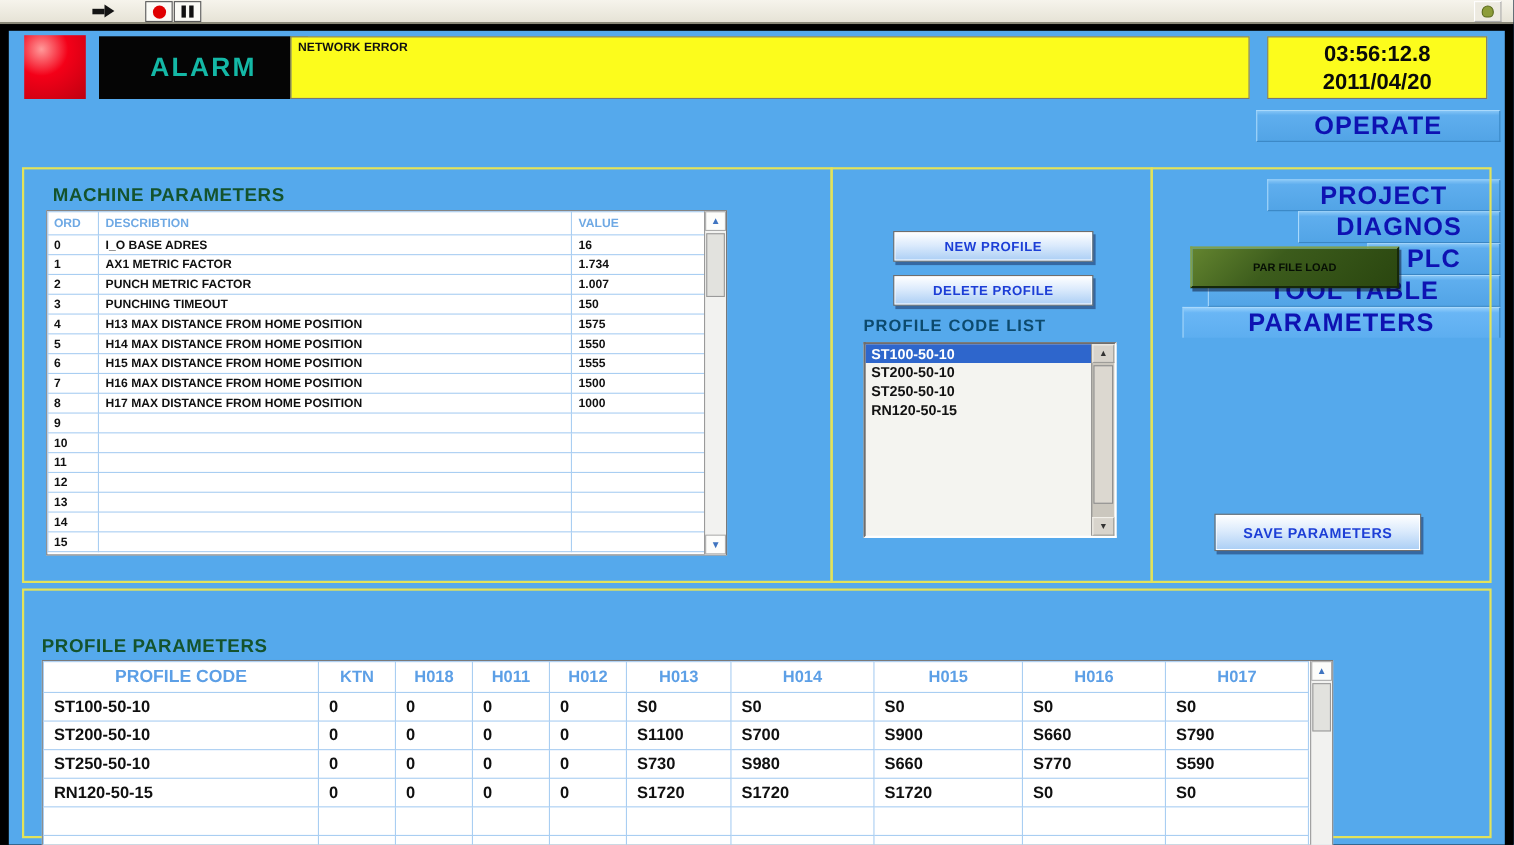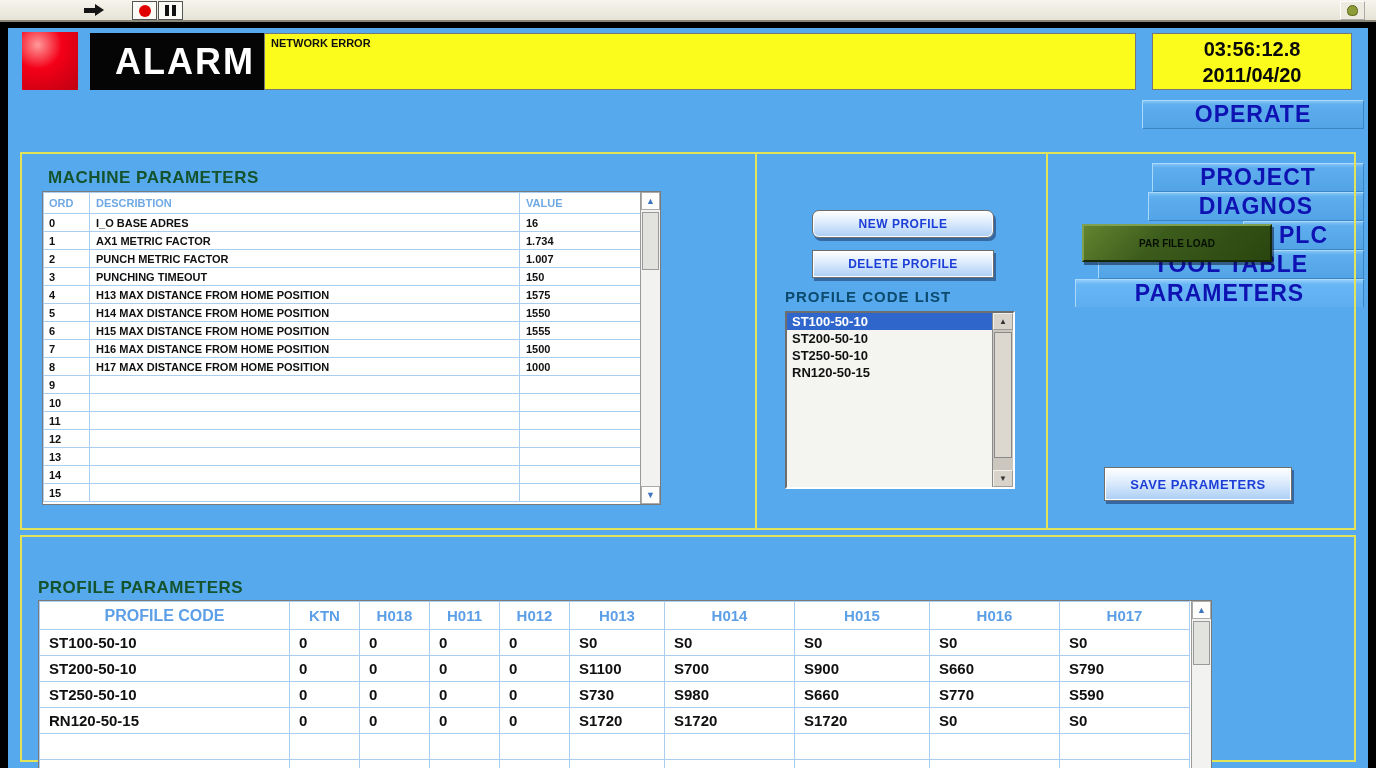--- a/index.html
+++ b/index.html
@@ -23,21 +23,21 @@
   .tb-help .bulb { width:11px; height:11px; border-radius:50% 50% 40% 40%; background:#8C9C38; border:1px solid #5A6A1A; }
 
   
   .screen { position:absolute; left:0; top:22px; right:0; bottom:0; background:#000; }
   .inner { position:absolute; left:8px; right:8px; top:6px; bottom:0; background:#55A9EC; }
 
   
   .alarm-ind { position:absolute; left:14px; top:4px; width:56px; height:58px;
     background:radial-gradient(circle at 28% 22%, #FF9A9A 0%, #F40018 40%, #BE0010 100%); }
   .alarm-label { position:absolute; left:82px; top:5px; width:190px; height:57px; background:#050505;
-    color:#ffffff; font-size:36px; font-weight:700; letter-spacing:2px;
+    color:#14b8a6; font-size:24px; font-weight:700; letter-spacing:2px;
     display:flex; align-items:center; justify-content:center; }
   .alarm-msg { position:absolute; left:256px; top:5px; width:872px; height:57px; background:#FCFC1C;
     border:1px solid #777; color:#111; font-size:11px; font-weight:700; padding:3px 6px; }
   .datetime { position:absolute; left:1144px; top:5px; width:200px; height:57px; background:#FCFC1C;
     border:1px solid #777; color:#0A0A0A; font-size:20px; font-weight:700; text-align:center;
     display:flex; flex-direction:column; justify-content:center; line-height:26px; }
 
   
   .tabbar { position:absolute; left:2px; top:72px; right:0; height:47px;
     display:flex; align-items:flex-end;flex-direction:column; }
@@ -95,21 +95,21 @@
   .l-btn { position:absolute; left:0; width:100%; height:17px; background:#D8D4CC; border:1px outset #F2F0EA;
     display:flex; align-items:center; justify-content:center; color:#333; font-size:8px; }
   .l-top { top:0; } .l-bottom { bottom:0; }
   .l-thumb { position:absolute; left:1px; right:1px; top:19px; height:126px; background:#DCD8D0; border:1px solid #8A8A8A; }
 
   
   .btn3d { position:absolute; border:1px solid #6E6E6E; color:#1C3ED6; font-weight:700;
     font-family:"Liberation Sans", sans-serif; letter-spacing:.5px;
     background:linear-gradient(180deg,#FFFFFF 0%,#DCEBFC 45%,#ABCEF5 100%);
     box-shadow:2px 3px 0 rgba(15,25,70,.45), inset 0 0 0 1px #FFF; cursor:default; }
-  .btn-new    { left:804px; top:182px; width:182px; height:28px; font-size:12px;border-radius:7px; }
+  .btn-new    { left:804px; top:182px; width:182px; height:28px; font-size:12px; }
   .btn-delete { left:804px; top:222px; width:182px; height:28px; font-size:12px; }
   .btn-save   { left:1096px; top:439px; width:188px; height:34px; font-size:13px; }
   .btn-green { position:absolute; left:1074px; top:196px; width:190px; height:38px;
     color:#060E04; font-size:10px; font-weight:700; font-family:"Liberation Sans", sans-serif;
     background:linear-gradient(135deg,#63842F 0%,#3C5C1C 40%,#2A460F 100%);
     border:2px solid; border-color:#7FA04E #16280A #16280A #7FA04E;
     box-shadow:2px 3px 0 rgba(10,16,40,.5); cursor:default; }
 </style>
 </head>
 <body>
@@ -139,21 +139,21 @@
         </div>
       <div class="alarm-msg">NETWORK ERROR</div>
       <div class="datetime">
         <div>03:56:12.8</div>
         <div>2011/04/20</div>
       </div>
 
       <div class="tabbar" id="tabbar">
           <div class="tab" style="width: 222px;">OPERATE</div>
           <div class="tab" style="width: 212px; margin-top: 34px;">PROJECT</div>
-          <div class="tab" style="width: 216px;">DIAGNOS</div>
+          <div class="tab" style="width: 184px;">DIAGNOS</div>
           <div class="tab" style="width: 121px;">PLC</div>
           <div class="tab" style="width: 266px;">TOOL TABLE</div>
           <div class="tab active" style="width: 289px;">PARAMETERS</div>
         </div>
 
       <div class="panel panel-left"></div>
       <div class="panel panel-mid"></div>
       <div class="panel panel-right"></div>
       <div class="panel panel-bottom"></div>
 

